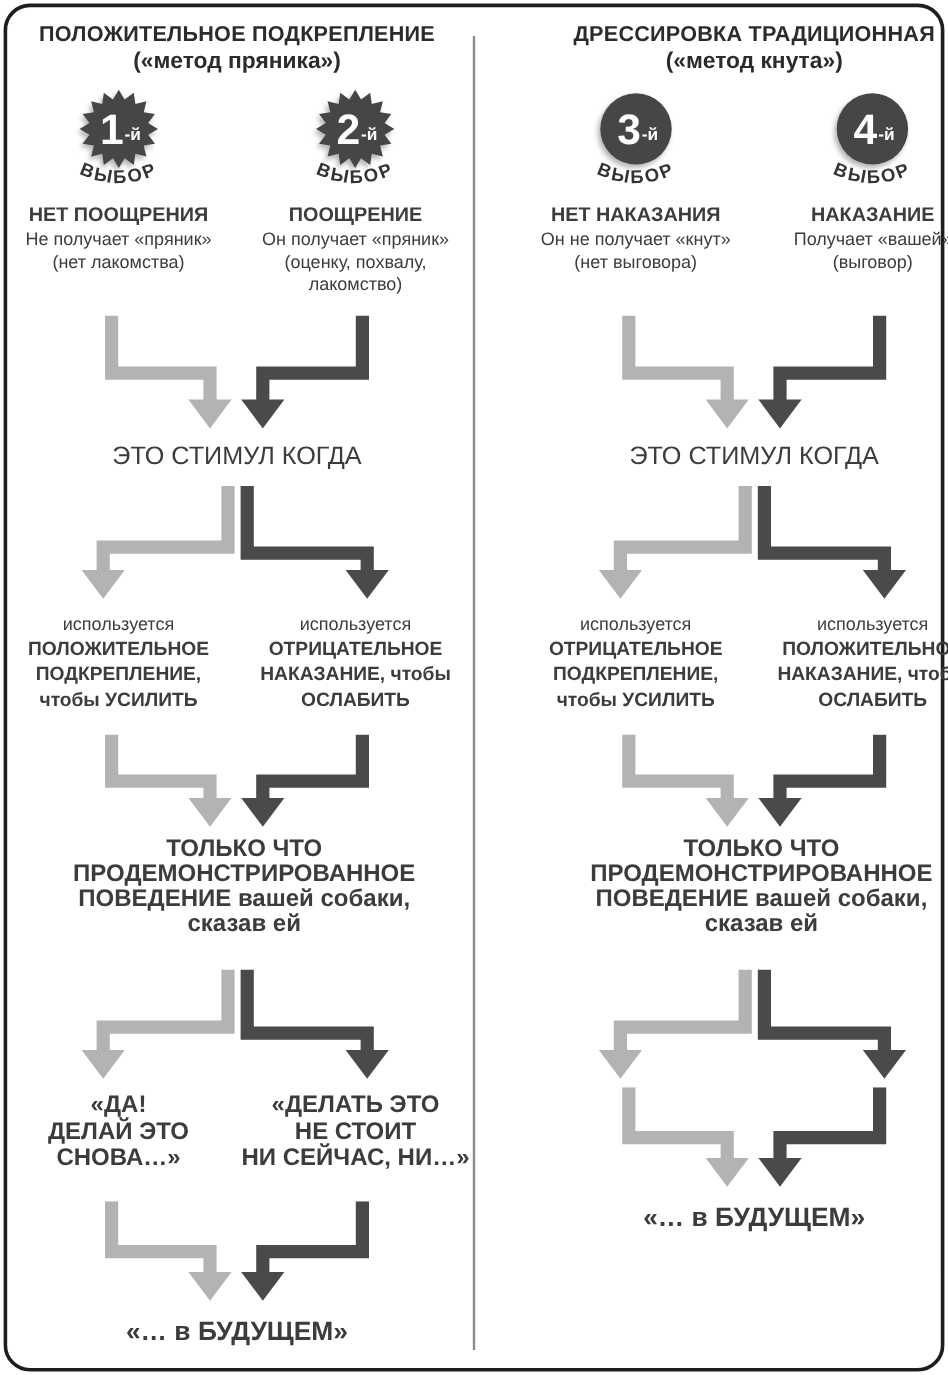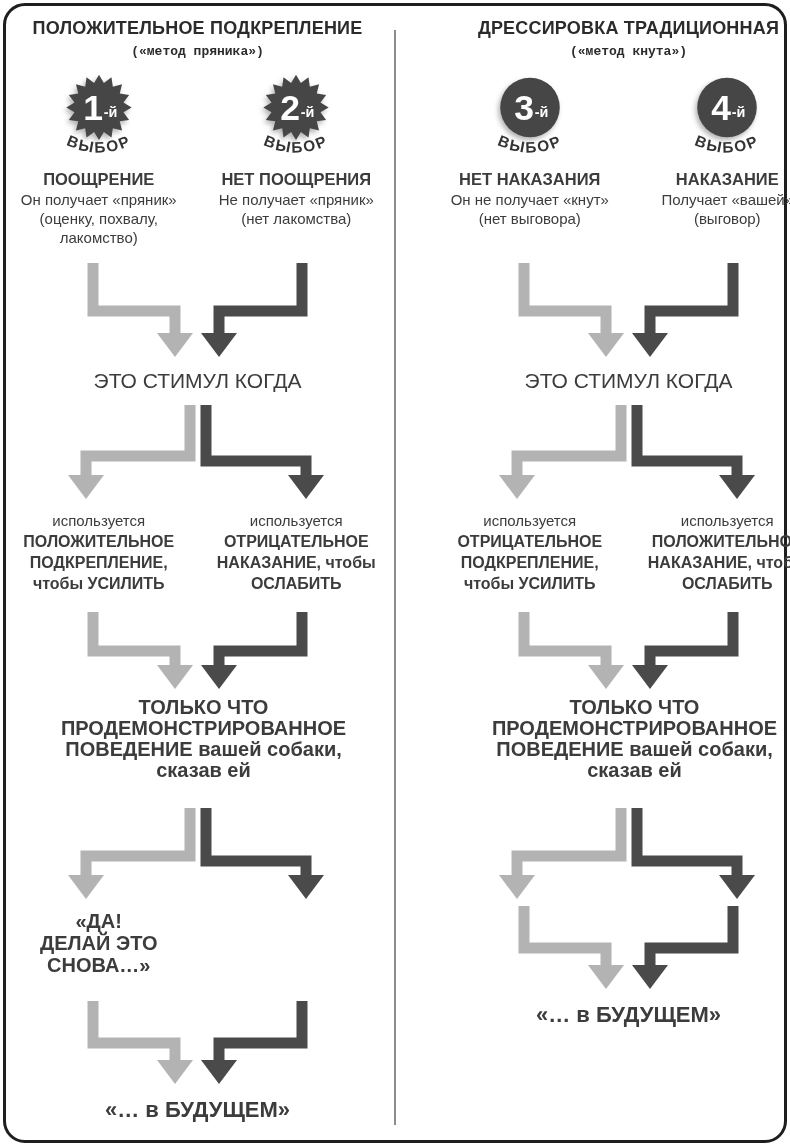--- a/index.html
+++ b/index.html
@@ -15,21 +15,21 @@
   }
   .divider{
     position:absolute;left:394px;top:30px;width:2px;height:1095px;
     background:var(--divider,#8c8c8c);
   }
   .cols{position:absolute;inset:0;display:flex;gap:36px;}
   .col{width:395px;display:flex;flex-direction:column;align-items:center;}
 
   .hdr{height:65px;box-sizing:border-box;padding-top:17px;text-align:center;width:100%;}
   .title{font-size:18px;font-weight:700;color:#2b2b2b;line-height:23px;letter-spacing:.2px;}
-  .subtitle{font-size:13px;font-weight:700;color:#2b2b2b;line-height:23px;font-family:Liberation Mono, monospace;}
+  .subtitle{font-size:19px;font-weight:700;color:#2b2b2b;line-height:23px;}
 
   .row{display:flex;width:100%;}
   .half{width:50%;display:flex;flex-direction:column;align-items:center;text-align:center;}
 
   .badges{height:100px;box-sizing:border-box;padding-top:4px;}
   .badge-svg{display:block;}
   .badge-shape{fill:var(--badge,#464646);filter:drop-shadow(-2px 3px 2.5px rgba(0,0,0,.30));}
   .bnum{font-size:37px;font-weight:700;fill:#fff;}
   .bsuf{font-size:15px;font-weight:700;fill:#fff;}
   .blabel{font-size:16px;font-weight:700;fill:#333;letter-spacing:2px;}
@@ -92,30 +92,30 @@
             <text class="bnum" x="46" y="53" text-anchor="middle">2</text>
             <text class="bsuf" x="57" y="50">-й</text>
             <path id="arc-c0b1" d="M 12 76 Q 52 98 92 76" fill="none"></path>
             <text class="blabel"><textPath href="#arc-c0b1" startOffset="50%" text-anchor="middle">ВЫБОР</textPath></text>
           </svg>
         </div>
       </div>
 
       <div class="row choices">
         <div class="half">
+          <div class="choice-head">НЕТ ПООЩРЕНИЯ</div>
+          <div class="choice-line">Не получает «пряник»</div>
+          <div class="choice-line">(нет лакомства)</div>
+          <div class="choice-line"></div>
+        </div>
+        <div class="half">
           <div class="choice-head">ПООЩРЕНИЕ</div>
           <div class="choice-line">Он получает «пряник»</div>
           <div class="choice-line">(оценку, похвалу,</div>
           <div class="choice-line">лакомство)</div>
-        </div>
-        <div class="half">
-          <div class="choice-head">НЕТ ПООЩРЕНИЯ</div>
-          <div class="choice-line">Не получает «пряник»</div>
-          <div class="choice-line">(нет лакомства)</div>
-          <div class="choice-line"></div>
         </div>
       </div>
 
       <div class="arrows pad8">
           <svg xmlns="http://www.w3.org/2000/svg" width="395" height="95" viewBox="0 0 395 95" style="display:block">
             <g fill="none" stroke-width="11">
               <path d="M 93 0 V 48 H 175 V 72" stroke="#b3b3b3"></path>
               <polygon points="157 70,193 70,175 94" fill="#b3b3b3"></polygon>
               <path d="M 302 0 V 48 H 219 V 72" stroke="#4a4a4a"></path>
               <polygon points="201 70,237 70,219 94" fill="#4a4a4a"></polygon>
@@ -176,20 +176,25 @@
               <polygon points="288 67,324 67,306 91" fill="#4a4a4a"></polygon>
             </g>
           </svg>
         </div>
 
       <div class="row quotes">
         <div class="half">
           <div class="quote-line">«ДА!</div>
           <div class="quote-line">ДЕЛАЙ ЭТО</div>
           <div class="quote-line">СНОВА…»</div>
+        </div>
+        <div class="half">
+          <div class="quote-line">«ДЕЛАТЬ ЭТО</div>
+          <div class="quote-line">НЕ СТОИТ</div>
+          <div class="quote-line">НИ СЕЙЧАС, НИ…»</div>
         </div>
       </div>
 
       <div class="arrows pad6">
           <svg xmlns="http://www.w3.org/2000/svg" width="395" height="84" viewBox="0 0 395 84" style="display:block">
             <g fill="none" stroke-width="11">
               <path d="M 93 0 V 42 H 175 V 61" stroke="#b3b3b3"></path>
               <polygon points="157 59,193 59,175 83" fill="#b3b3b3"></polygon>
               <path d="M 302 0 V 42 H 219 V 61" stroke="#4a4a4a"></path>
               <polygon points="201 59,237 59,219 83" fill="#4a4a4a"></polygon>

